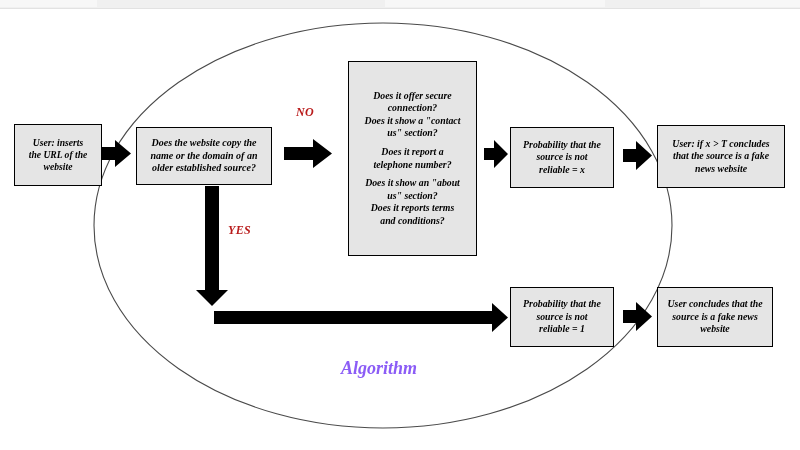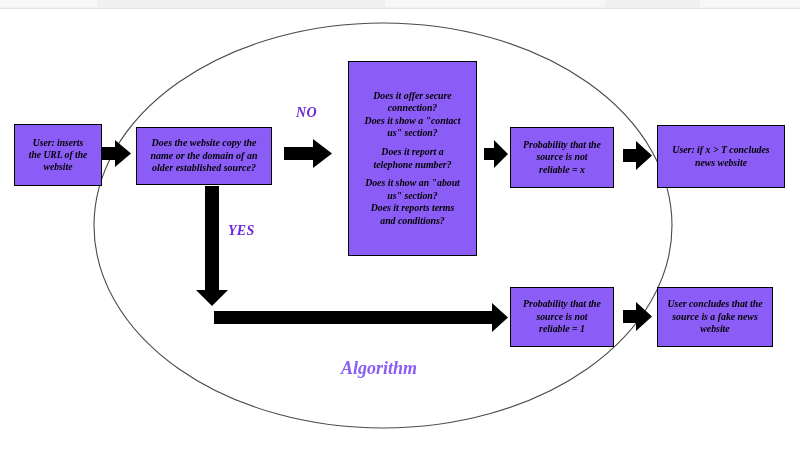--- a/index.html
+++ b/index.html
@@ -36,21 +36,21 @@
     top: 0;
     left: 0;
     width: 800px;
     height: 450px;
     pointer-events: none;
   }
   .node {
     position: absolute;
     box-sizing: border-box;
     border: 1.6px solid #000000;
-    background: #8b5cf6;
+    background: #e5e5e5;
     display: flex;
     align-items: center;
     justify-content: center;
     text-align: center;
     font-weight: bold;
     font-style: italic;
     color: #000000;
     line-height: 1.28;
     padding: 2px 4px;
   }
@@ -65,22 +65,22 @@
   #node-questions    { left: 348px; top: 61px;  width: 129px; height: 195px; font-size: 9.8px; }
   #node-prob-x       { left: 510px; top: 127px; width: 104px; height: 61px;  font-size: 9.8px; }
   #node-user-x-gt-t  { left: 657px; top: 125px; width: 128px; height: 63px;  font-size: 9.8px; }
   #node-prob-1       { left: 510px; top: 287px; width: 104px; height: 60px;  font-size: 9.8px; }
   #node-user-fake    { left: 657px; top: 287px; width: 116px; height: 60px;  font-size: 9.8px; }
 
   .edge-label {
     position: absolute;
     font-weight: bold;
     font-style: italic;
-    color: #6d28d9;
-    font-size: 14px;
+    color: #b91c1c;
+    font-size: 12px;
     letter-spacing: 0.3px;
   }
   #label-no  { left: 296px; top: 105px; }
   #label-yes { left: 228px; top: 223px; }
 
   #label-algorithm {
     position: absolute;
     left: 341px;
     top: 358px;
     font-style: italic;
@@ -169,20 +169,21 @@
     <div class="node-inner">
       <span class="ln">Probability that the</span>
       <span class="ln">source is not</span>
       <span class="ln">reliable = x</span>
     </div>
   </div>
 
   <div class="node" id="node-user-x-gt-t">
     <div class="node-inner">
       <span class="ln">User: if x &gt; T concludes</span>
+      <span class="ln">that the source is a fake</span>
       <span class="ln">news website</span>
     </div>
   </div>
 
   <div class="node" id="node-prob-1">
     <div class="node-inner">
       <span class="ln">Probability that the</span>
       <span class="ln">source is not</span>
       <span class="ln">reliable = 1</span>
     </div>

